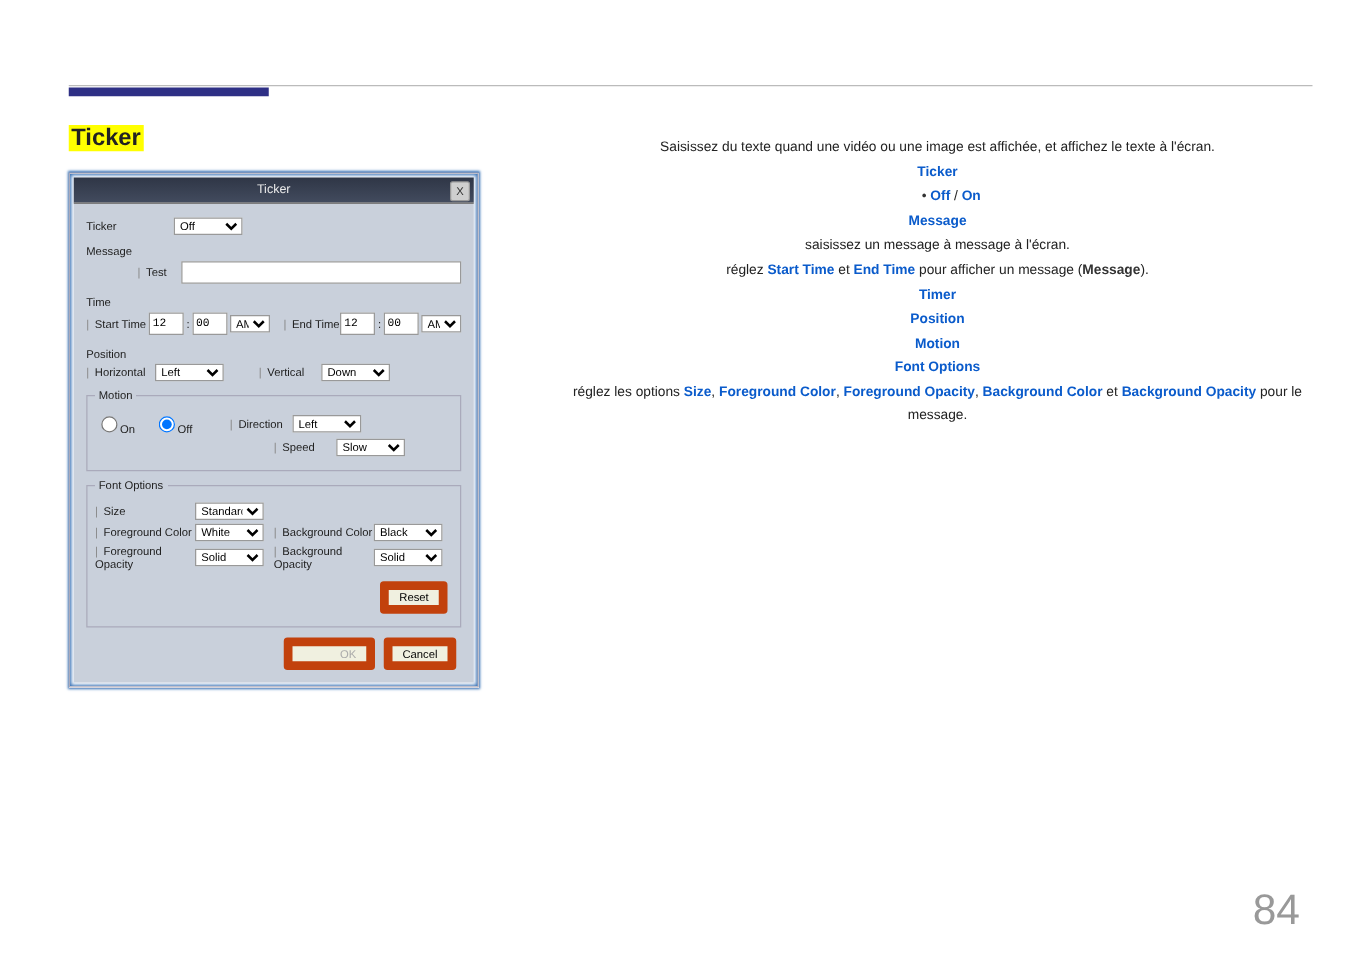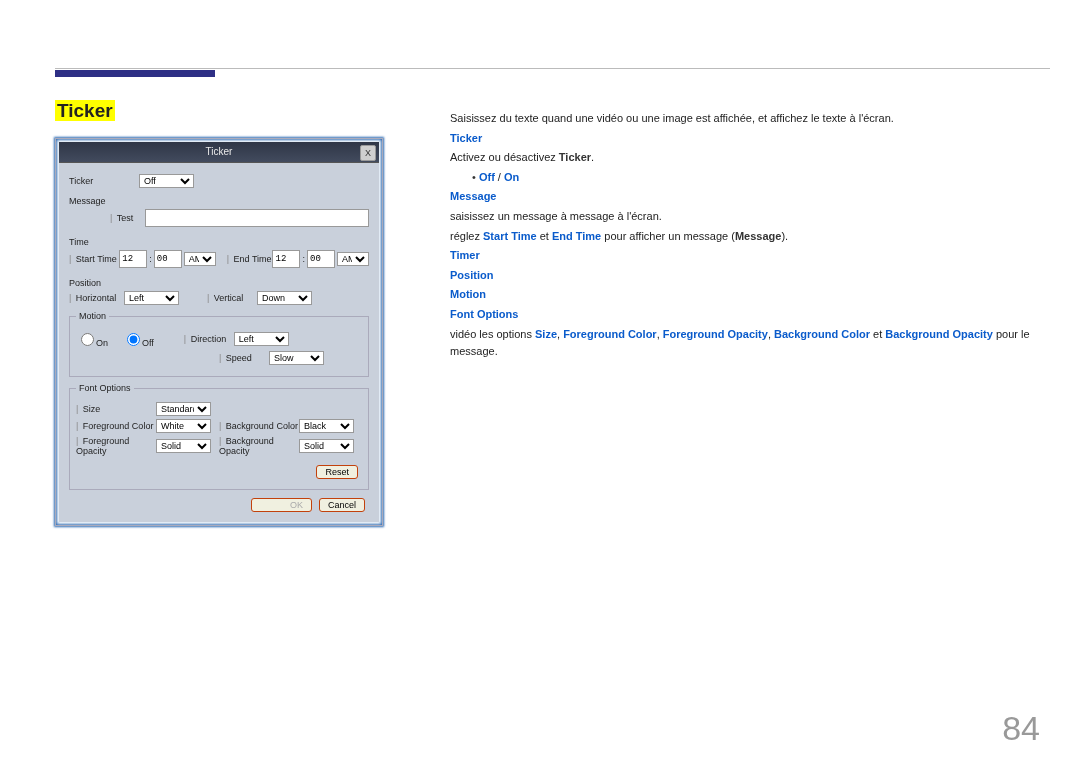--- a/index.html
+++ b/index.html
@@ -6,74 +6,71 @@
   .hr-top { border-top:1px solid #bbb; position:absolute; left:55px; right:30px; top:68px; }
   .color-bar { position:absolute; left:55px; top:70px; width:160px; height:7px; background:#2e2f85; }
   .main-title { position:absolute; left:55px; top:100px; font-size:19px; font-weight:bold; }
   .hl { background:#ffff00; padding:0 2px; }
   .pgnum { position:absolute; right:40px; bottom:15px; font-size:34px; color:#999; }
 
   
   .rtcol { position:absolute; left:450px; top:108px; right:30px; line-height:1.6; }
   .bk { color:#0a5bcb; font-weight:bold; }
   .gk { color:#333; font-weight:bold; }
-  .rtcol .line { margin:2px 0; }
+  .rtcol .line { margin:2px 0;text-align:center; }
   .ind { padding-left:22px; }
   .bullet::before{ content:"• "; color:#333; }
 
   
   .shot { position:absolute; left:55px; top:138px; width:320px; border:1px solid #aab; padding:3px; box-shadow:0 0 3px 1px #2e6bb3 inset, 0 0 2px 1px #2e6bb3; }
   .win-title { height:20px; line-height:20px; background:linear-gradient(#2f3646,#424b5e); color:#e9e9e9; text-align:center; font-size:10px; position:relative; border-bottom:1px solid #555;}
   .win-close { position:absolute; right:3px; top:3px; width:14px; height:14px; background:#cfcfcf; color:#333; font-size:9px; line-height:14px; text-align:center; border-radius:2px; border:1px solid #999;}
   .win-body { background:#c9d0db; padding:8px 10px; }
   .row { display:flex; align-items:center; margin:3px 0; font-size:9px; }
   .lbl { width:70px; }
   .sep::before{ content:"| "; color:#888; margin-right:2px;}
   select, input[type=text]{ font-size:9px; height:14px; border:1px solid #999; background:#fff;}
   select { width:55px; }
   input.msg { width:220px; margin-left:0;}
   input.sp { width:22px; text-align:left;font-family:Liberation Mono, monospace;}
   fieldset.group{ border:1px solid #aab; margin:6px 0 2px; padding:6px 6px 8px; }
   legend{ font-size:9px; padding:0 3px;}
   .radio{ margin-right:2px;}
   .btnrow{ text-align:right; padding:6px 4px 2px; }
-  button.btn{ font-size:9px; padding:1px 8px; background:#f0f0e0; border:1px solid #c2410c; border-radius:3px; margin-left:4px;}
+  button.btn{ font-size:9px; padding:1px 8px; background:#f0f0e0; border:7px solid #c2410c; border-radius:3px; margin-left:4px;}
   button.dim{ color:#aaa;padding-left:38px; }
   .timersep{ margin:0 2px;}
 </style>
 </head>
 <body>
 
 <div class="hr-top"></div>
 <div class="color-bar"></div>
 
 <div class="main-title">
   <span class="hl">Ticker</span>
 </div>
 
 <div class="rtcol">
   <div class="line">Saisissez du texte quand une vidéo ou une image est affichée, et affichez le texte à l'écran.</div>
   <div class="line bk">Ticker</div>
-  <div class="line">
-    <span>Activez ou désactivez </span><span class="gk">Ticker</span><span>.</span>
-  </div>
   <div class="line ind bullet">
     <span class="bk">Off</span><span> / </span><span class="bk">On</span>
   </div>
   <div class="line bk">Message</div>
   <div class="line">saisissez un message à message à l'écran.</div>
   <div class="line">
     <span>réglez </span><span class="bk">Start Time</span><span> et </span><span class="bk">End Time</span><span> pour afficher un message (</span><span class="gk">Message</span><span>).</span>
   </div>
   <div class="line bk">Timer</div>
   <div class="line bk">Position</div>
   <div class="line bk">Motion</div>
   <div class="line bk">Font Options</div>
   <div class="line">
-    <span>vidéo les options </span><span class="bk">Size</span><span>, </span><span class="bk">Foreground Color</span><span>, </span><span class="bk">Foreground Opacity</span><span>, </span><span class="bk">Background Color</span><span> et </span><span class="bk">Background Opacity</span><span> pour le message.</span>
+    <span>réglez les options </span><span class="bk">Size</span><span>, </span><span class="bk">Foreground Color</span><span>, </span><span class="bk">Foreground Opacity</span><span>, </span><span class="bk">Background Color</span><span> et </span><span class="bk">Background Opacity</span><span> pour le message.</span>
   </div>
 </div>
 
 <div class="shot">
   <div class="win-title">
     <span>Ticker</span>
     <span class="win-close">X</span>
   </div>
   <div class="win-body">
     <div class="row">

